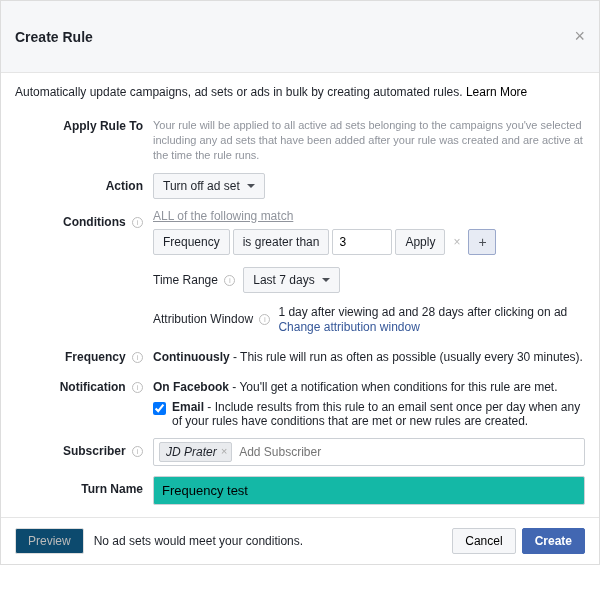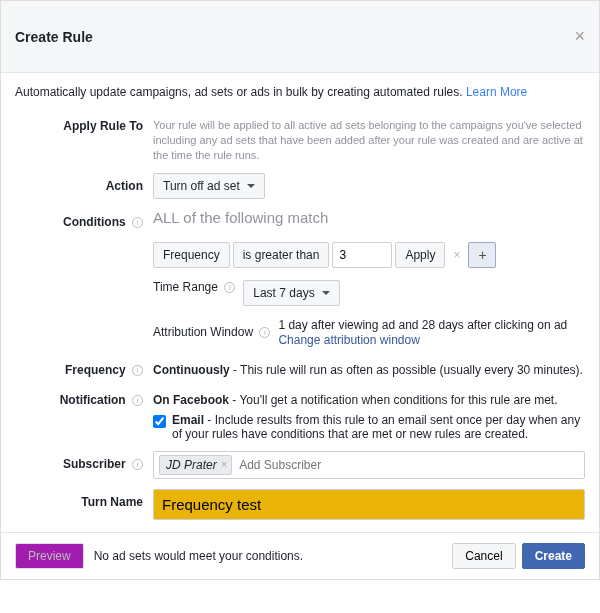--- a/index.html
+++ b/index.html
@@ -3,52 +3,52 @@
 <meta charset="utf-8">
 <style>
 * { box-sizing: border-box; margin: 0; padding: 0; }
 body { font-family: Helvetica, Arial, sans-serif; font-size: 12px; color: #1d2129; background: #fff; width: 600px; }
 .modal { background: #fff; border: 1px solid #ddd; }
 .header { display: flex; justify-content: space-between; align-items: center; padding: 25px 14px; border-bottom: 1px solid #e5e5e5; background: #f6f7f9; }
 .header h2 { font-size: 14px; font-weight: bold; }
 .close { color: #999; font-size: 18px; cursor: pointer; }
 .body { padding: 12px 14px 8px; }
 .intro { font-size: 12px; color: #1d2129; margin-bottom: 14px; }
-.intro a { color: #3b82f6; text-decoration: none; }
+.intro a { color: #000000; text-decoration: none; }
 .row { display: flex; margin-bottom: 10px; }
 .row-label { width: 138px; min-width: 138px; text-align: right; padding-right: 10px; font-size: 12px; color: #1d2129; font-weight: bold; padding-top: 6px; }
 .row-content { flex: 1; font-size: 12px; color: #1d2129; }
 .info-icon { display: inline-block; width: 11px; height: 11px; border: 1px solid #bbb; border-radius: 50%; color: #bbb; font-size: 8px; line-height: 9px; text-align: center; margin-left: 3px; vertical-align: middle; font-weight: normal; font-style: normal; }
 .dd { display: inline-flex; align-items: center; background: #f6f7f9; border: 1px solid #ccd0d5; border-radius: 2px; padding: 5px 9px; font-size: 12px; cursor: pointer; }
 .dd .caret { margin-left: 7px; }
 .caret { display: inline-block; width: 0; height: 0; border-left: 4px solid transparent; border-right: 4px solid transparent; border-top: 4px solid #4b4f56; }
 .helper { color: #90949c; font-size: 11px; margin-top: 5px; line-height: 1.35; }
-.cond-label { color: #90949c; font-size: 15px; margin-bottom: 16px; }
+.cond-label { color: #90949c; font-size: 12px; margin-bottom: 6px; text-decoration: underline; }
 .cond-row { display: flex; align-items: stretch; gap: 0; }
 .seg { display: inline-flex; align-items: center; border: 1px solid #ccd0d5; background: #f6f7f9; padding: 5px 9px; font-size: 12px; border-radius: 2px; margin-right: 3px; }
 .seg-input { border: 1px solid #ccd0d5; background: #fff; padding: 5px 6px; width: 60px; font-size: 12px; margin-right: 3px; border-radius: 2px; }
 .remove-x { color: #bbb; padding: 0 5px; display: inline-flex; align-items: center; cursor: pointer; }
 .plus-btn { border: 1px solid #9aa8cb; background: #e7ebf4; width: 28px; display: inline-flex; align-items: center; justify-content: center; font-size: 14px; color: #4b4f56; border-radius: 2px; cursor: pointer; margin-left: 3px; }
-.subrow { margin-top: 12px; display: flex; }
+.subrow { margin-top: 12px; display: flex; align-items: center; }
 .subrow-label { color: #1d2129; font-size: 12px; margin-right: 8px; }
 .attr-row { margin-top: 12px; display: flex; align-items: center; }
 .attr-row .subrow-label { white-space: nowrap; }
 .attr-text { font-size: 12px; }
 .attr-text a { color: #365899; text-decoration: none; display: block; margin-top: 1px; }
 .cb-row { display: flex; margin-top: 6px; align-items: flex-start; }
 .cb-row input { margin-right: 6px; margin-top: 2px; }
 .token-field { border: 1px solid #ccd0d5; background: #fff; padding: 3px 5px; border-radius: 2px; display: flex; align-items: center; flex-wrap: wrap; min-height: 28px; }
 .token { background: #e9ebee; border: 1px solid #ccd0d5; border-radius: 2px; padding: 2px 4px 2px 6px; font-size: 12px; display: inline-flex; align-items: flex-start; margin-right: 4px; font-style: italic; }
 .token-x { color: #aaa; margin-left: 4px; cursor: pointer; font-size: 11px; }
 .token-input { border: none; outline: none; font-size: 12px; flex: 1; min-width: 90px; padding: 3px; }
-.text-input { border: 1px solid #ccd0d5; background: #eab308; padding: 6px 8px; border-radius: 2px; width: 100%; font-size: 15px; }
+.text-input { border: 1px solid #ccd0d5; background: #14b8a6; padding: 6px 8px; border-radius: 2px; width: 100%; font-size: 13px; }
 .footer { border-top: 1px solid #e5e5e5; padding: 10px 14px; display: flex; align-items: center; background: #fff; }
 .btn { border: 1px solid #ccd0d5; background: #f6f7f9; padding: 5px 12px; font-size: 12px; border-radius: 2px; cursor: pointer; }
 .btn-primary { background: #4267b2; border-color: #4267b2; color: #fff; font-weight: bold; }
-.btn-disabled { color: #bbb; background: #a21caf; border-color: #ddd; cursor: default; }
+.btn-disabled { color: #bbb; background: #0c4a6e; border-color: #ddd; cursor: default; }
 .footer-text { margin-left: 10px; font-size: 12px; color: #1d2129; flex: 1; }
 </style>
 </head>
 <body>
 
 <div class="modal">
   <div class="header">
     <h2>Create Rule</h2>
     <span class="close">×</span>
   </div>

